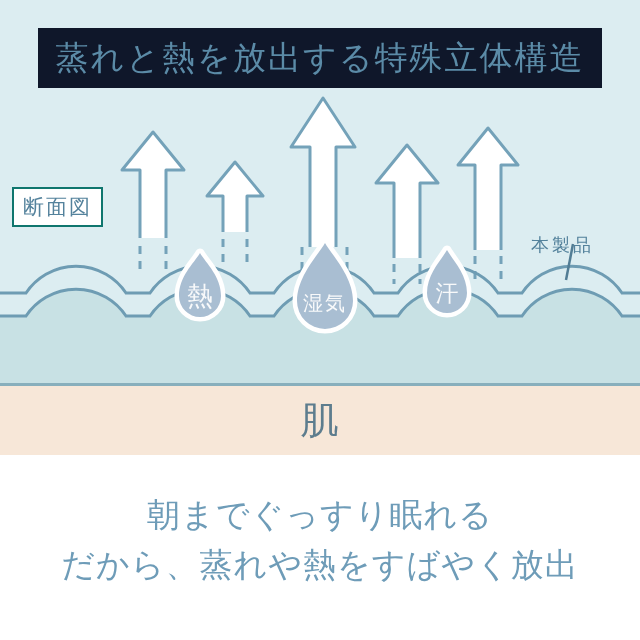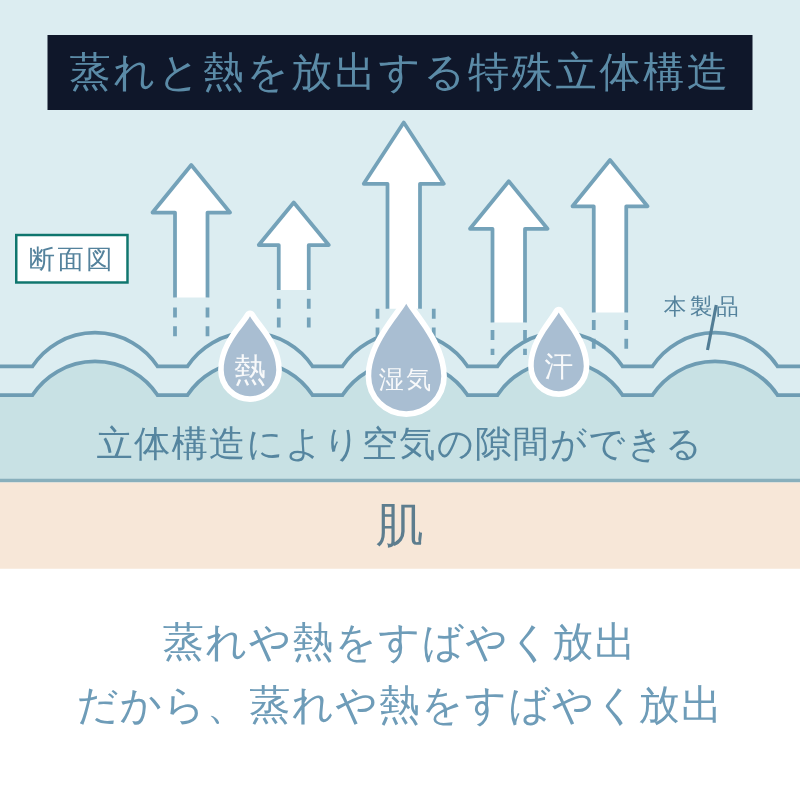--- a/index.html
+++ b/index.html
@@ -115,26 +115,25 @@
   <div class="title-box">
     <span class="title-text">蒸れと熱を放出する特殊立体構造</span>
   </div>
 
   <div class="section-box">
     <span class="section-text">断面図</span>
   </div>
 
   <div class="product-label">本製品</div>
 
-  <div class="airgap-text">立体構造により空気の隙間ができる</div>
 
   <div class="divider"></div>
 
   <div class="skin-band">
     <span class="skin-text">肌</span>
   </div>
 
   <div class="caption">
-    <div class="caption-line">蒸れや熱をすばやく放出</div>
+    <div class="caption-line">朝までぐっすり眠れる</div>
     <div class="caption-line">だから、蒸れや熱をすばやく放出</div>
   </div>
 
 </div>
 
 </body></html>

